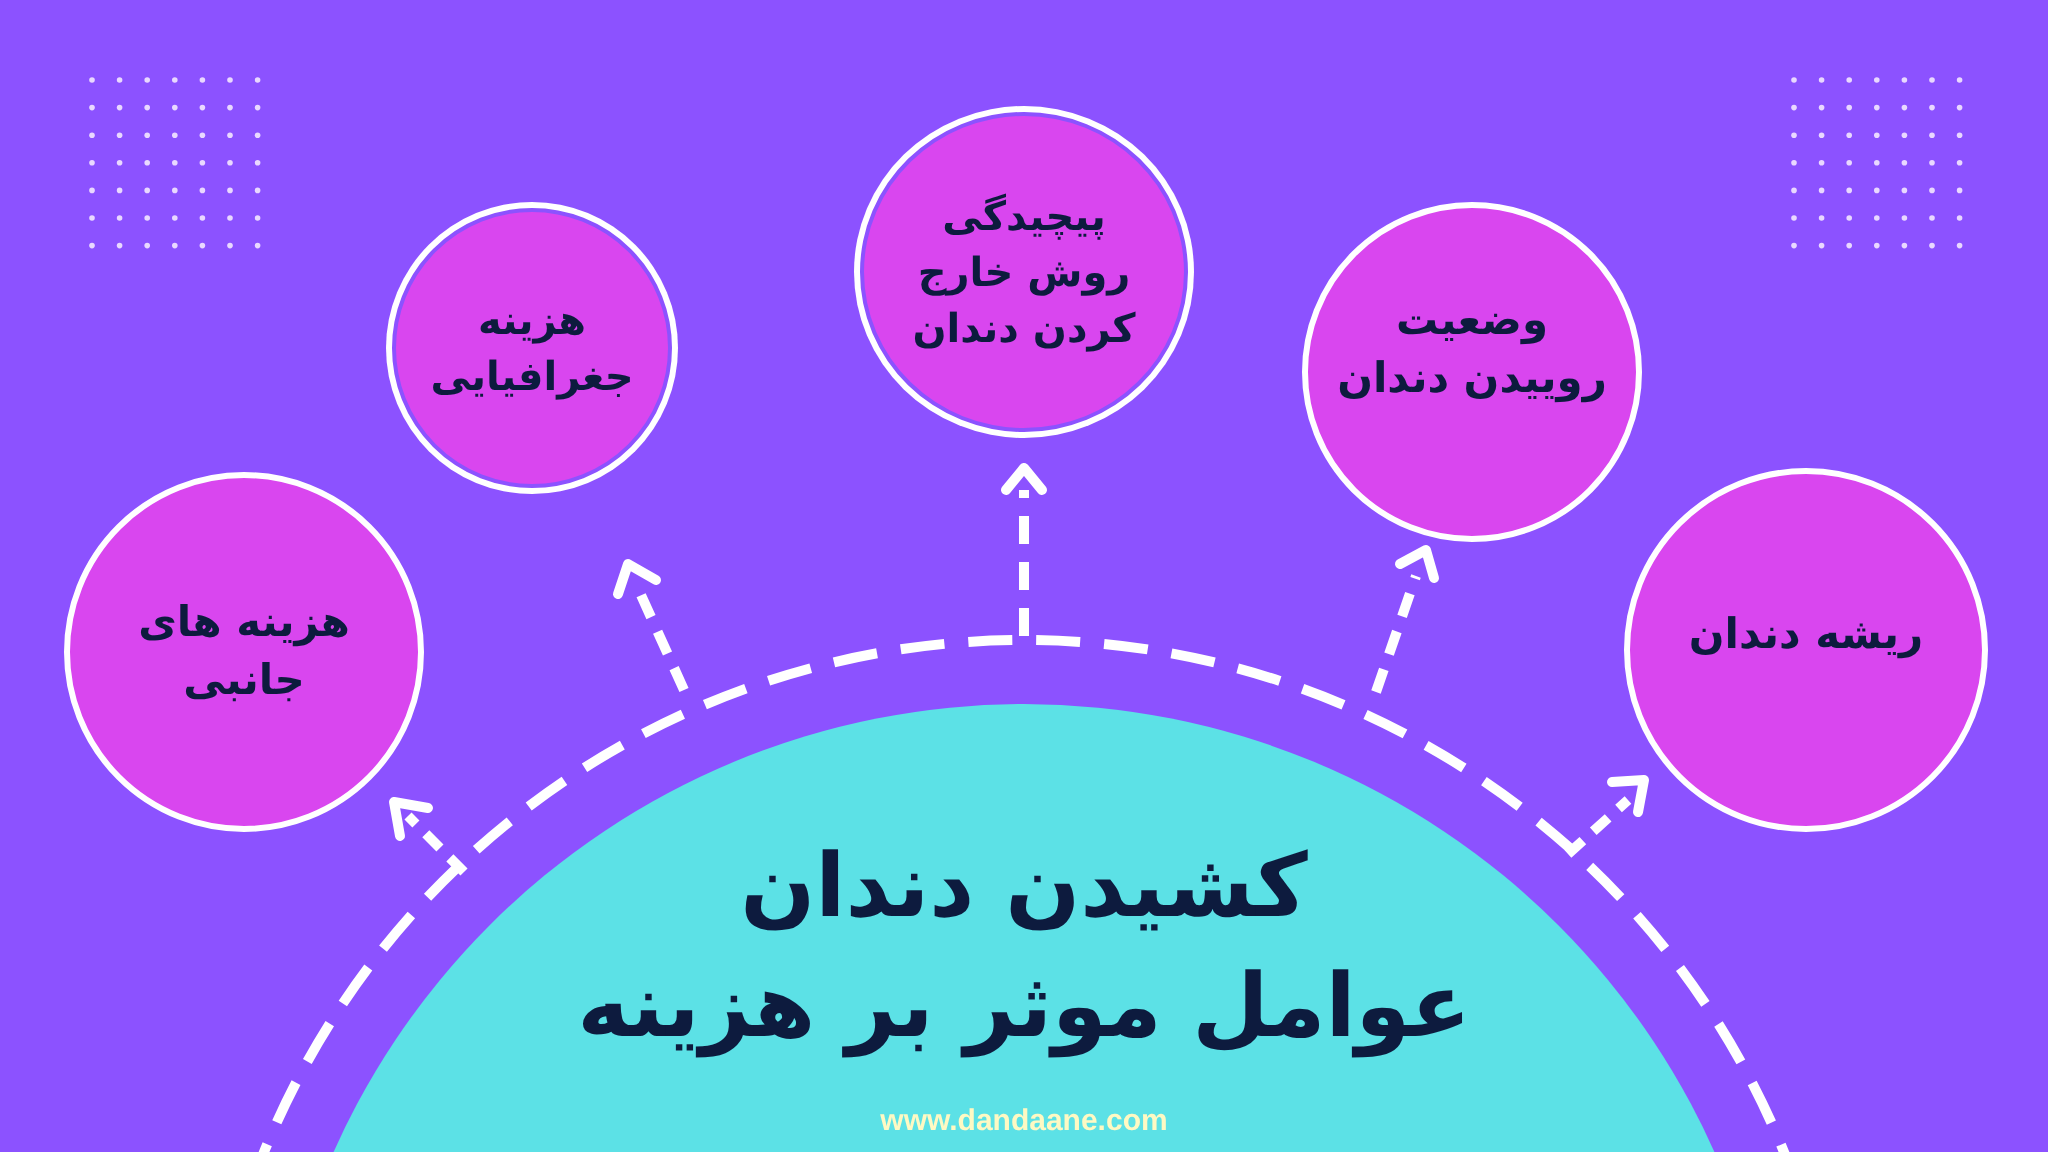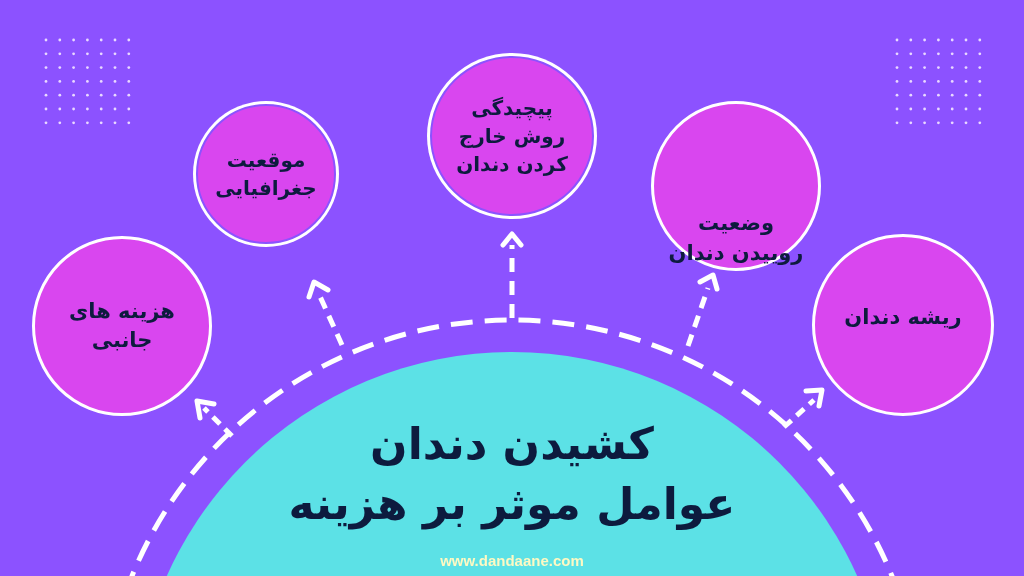--- a/index.html
+++ b/index.html
@@ -154,31 +154,31 @@
     </g>
   </g>
 </svg>
 
 <div class="node ring-single" style="left:32px; top:236px; width:180px; height:180px; font-size:21px;align-items:center;">
   <span class="line">هزینه های</span>
   <span class="line">جانبی</span>
 </div>
 
 <div class="node ring-double" style="left:196px; top:104px; width:140px; height:140px; font-size:20px;">
-  <span class="line">موقعیت</span>
+  <span class="line">هزینه</span>
   <span class="line">جغرافیایی</span>
 </div>
 
 <div class="node ring-double" style="left:430px; top:56px; width:164px; height:160px; font-size:20px;">
   <span class="line">پیچیدگی</span>
   <span class="line">روش خارج</span>
   <span class="line">کردن دندان</span>
 </div>
 
-<div class="node ring-single" style="left:651px; top:101px; width:170px; height:170px; font-size:21px; justify-content:flex-end; padding-top:42px;">
+<div class="node ring-single" style="left:651px; top:101px; width:170px; height:170px; font-size:21px; justify-content:flex-start; padding-top:42px;">
   <span class="line">وضعیت</span>
   <span class="line">روییدن دندان</span>
 </div>
 
 <div class="node ring-single" style="left:812px; top:234px; width:182px; height:182px; font-size:21px; padding-bottom:14px;">
   <span class="line">ریشه دندان</span>
 </div>
 
 <div id="title-block">
   <span id="title-line2">کشیدن دندان</span>

